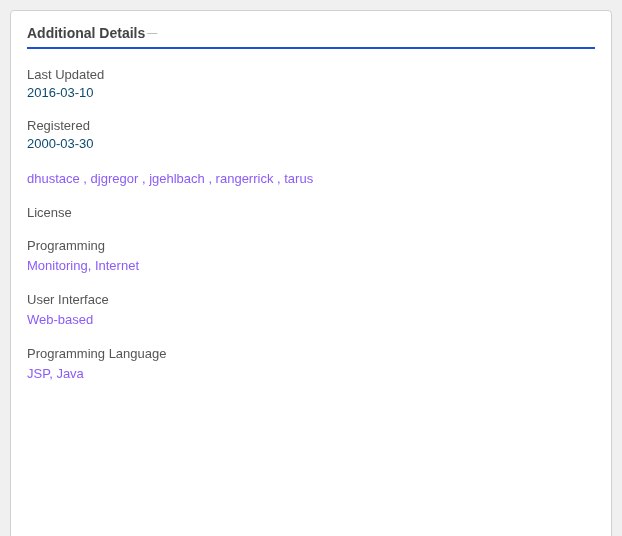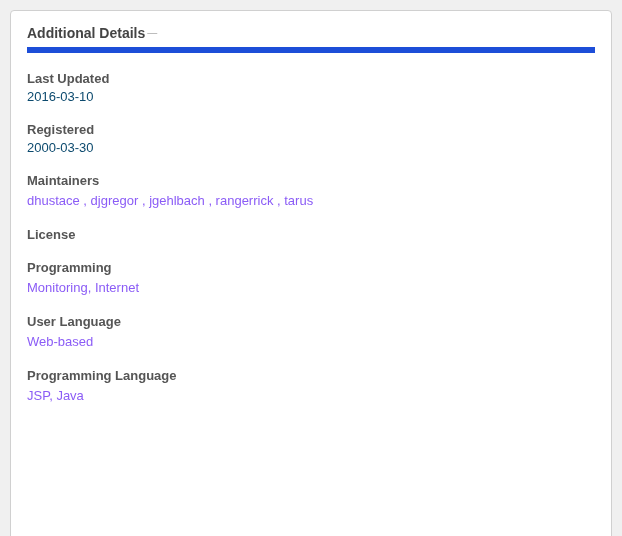--- a/index.html
+++ b/index.html
@@ -25,21 +25,21 @@
       border-radius: 4px;
       padding: 14px 16px 20px 16px;
       position: relative;
     }
 
     .panel-header {
       display: flex;
       align-items: center;
       margin-bottom: 18px;
       padding-bottom: 6px;
-      border-bottom: 6px solid #1d4ed8;
+      border-bottom: 2px solid #1d4ed8;
     }
 
     .panel-title {
       font-size: 14px;
       font-weight: bold;
       color: #444444;
     }
 
     .panel-minimize {
       width: 14px;
@@ -58,21 +58,21 @@
       font-size: 10px;
       color: #aaa;
     }
 
     .detail-section {
       margin-bottom: 18px;
     }
 
     .detail-label {
       font-size: 13px;
-      font-weight: bold;
+      font-weight: normal;
       color: #555555;
       margin-bottom: 3px;
     }
 
     .detail-value {
       font-size: 13px;
       color: #0c4a6e;
     }
 
     .detail-value a,
@@ -94,32 +94,31 @@
   <div id="sections-container">
   <div class="detail-section">
         <div class="detail-label">Last Updated</div>
         <div class="detail-value">2016-03-10</div>
       </div>
       <div class="detail-section">
         <div class="detail-label">Registered</div>
         <div class="detail-value">2000-03-30</div>
       </div>
       <div class="detail-section">
-        <div class="detail-label">Maintainers</div>
         <div><span class="detail-value-link">dhustace , djgregor , jgehlbach , rangerrick , tarus</span></div>
       </div>
       <div class="detail-section">
         <div class="detail-label">License</div>
       </div>
       <div class="detail-section">
         <div class="detail-label">Programming</div>
         <div><span class="detail-value-link">Monitoring, Internet</span></div>
       </div>
       <div class="detail-section">
-        <div class="detail-label">User Language</div>
+        <div class="detail-label">User Interface</div>
         <div><span class="detail-value-link">Web-based</span></div>
       </div>
       <div class="detail-section">
         <div class="detail-label">Programming Language</div>
         <div><span class="detail-value-link">JSP, Java</span></div>
       </div>
     </div>
 </div>
 
 </body></html>

